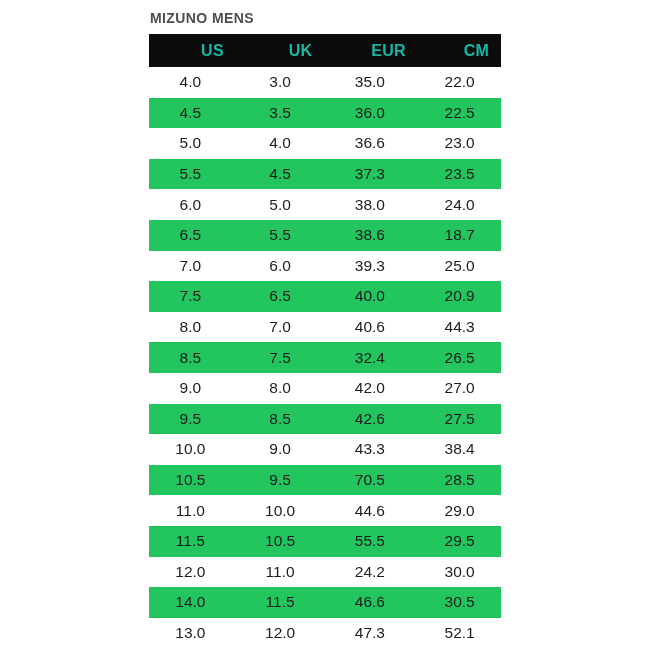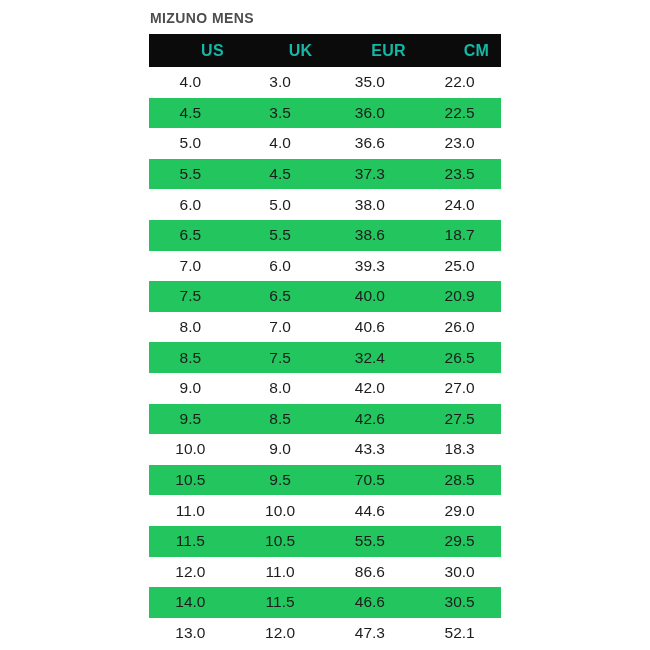--- a/index.html
+++ b/index.html
@@ -124,21 +124,21 @@
         <div class="body-row striped">
           <div class="body-cell">7.5</div>
           <div class="body-cell">6.5</div>
           <div class="body-cell">40.0</div>
           <div class="body-cell">20.9</div>
         </div>
         <div class="body-row">
           <div class="body-cell">8.0</div>
           <div class="body-cell">7.0</div>
           <div class="body-cell">40.6</div>
-          <div class="body-cell">26.0</div>
+          <div class="body-cell">44.3</div>
         </div>
         <div class="body-row striped">
           <div class="body-cell">8.5</div>
           <div class="body-cell">7.5</div>
           <div class="body-cell">32.4</div>
           <div class="body-cell">26.5</div>
         </div>
         <div class="body-row">
           <div class="body-cell">9.0</div>
           <div class="body-cell">8.0</div>
@@ -148,21 +148,21 @@
         <div class="body-row striped">
           <div class="body-cell">9.5</div>
           <div class="body-cell">8.5</div>
           <div class="body-cell">42.6</div>
           <div class="body-cell">27.5</div>
         </div>
         <div class="body-row">
           <div class="body-cell">10.0</div>
           <div class="body-cell">9.0</div>
           <div class="body-cell">43.3</div>
-          <div class="body-cell">18.3</div>
+          <div class="body-cell">38.4</div>
         </div>
         <div class="body-row striped">
           <div class="body-cell">10.5</div>
           <div class="body-cell">9.5</div>
           <div class="body-cell">70.5</div>
           <div class="body-cell">28.5</div>
         </div>
         <div class="body-row">
           <div class="body-cell">11.0</div>
           <div class="body-cell">10.0</div>
@@ -171,21 +171,21 @@
         </div>
         <div class="body-row striped">
           <div class="body-cell">11.5</div>
           <div class="body-cell">10.5</div>
           <div class="body-cell">55.5</div>
           <div class="body-cell">29.5</div>
         </div>
         <div class="body-row">
           <div class="body-cell">12.0</div>
           <div class="body-cell">11.0</div>
-          <div class="body-cell">86.6</div>
+          <div class="body-cell">24.2</div>
           <div class="body-cell">30.0</div>
         </div>
         <div class="body-row striped">
           <div class="body-cell">14.0</div>
           <div class="body-cell">11.5</div>
           <div class="body-cell">46.6</div>
           <div class="body-cell">30.5</div>
         </div>
         <div class="body-row">
           <div class="body-cell">13.0</div>

